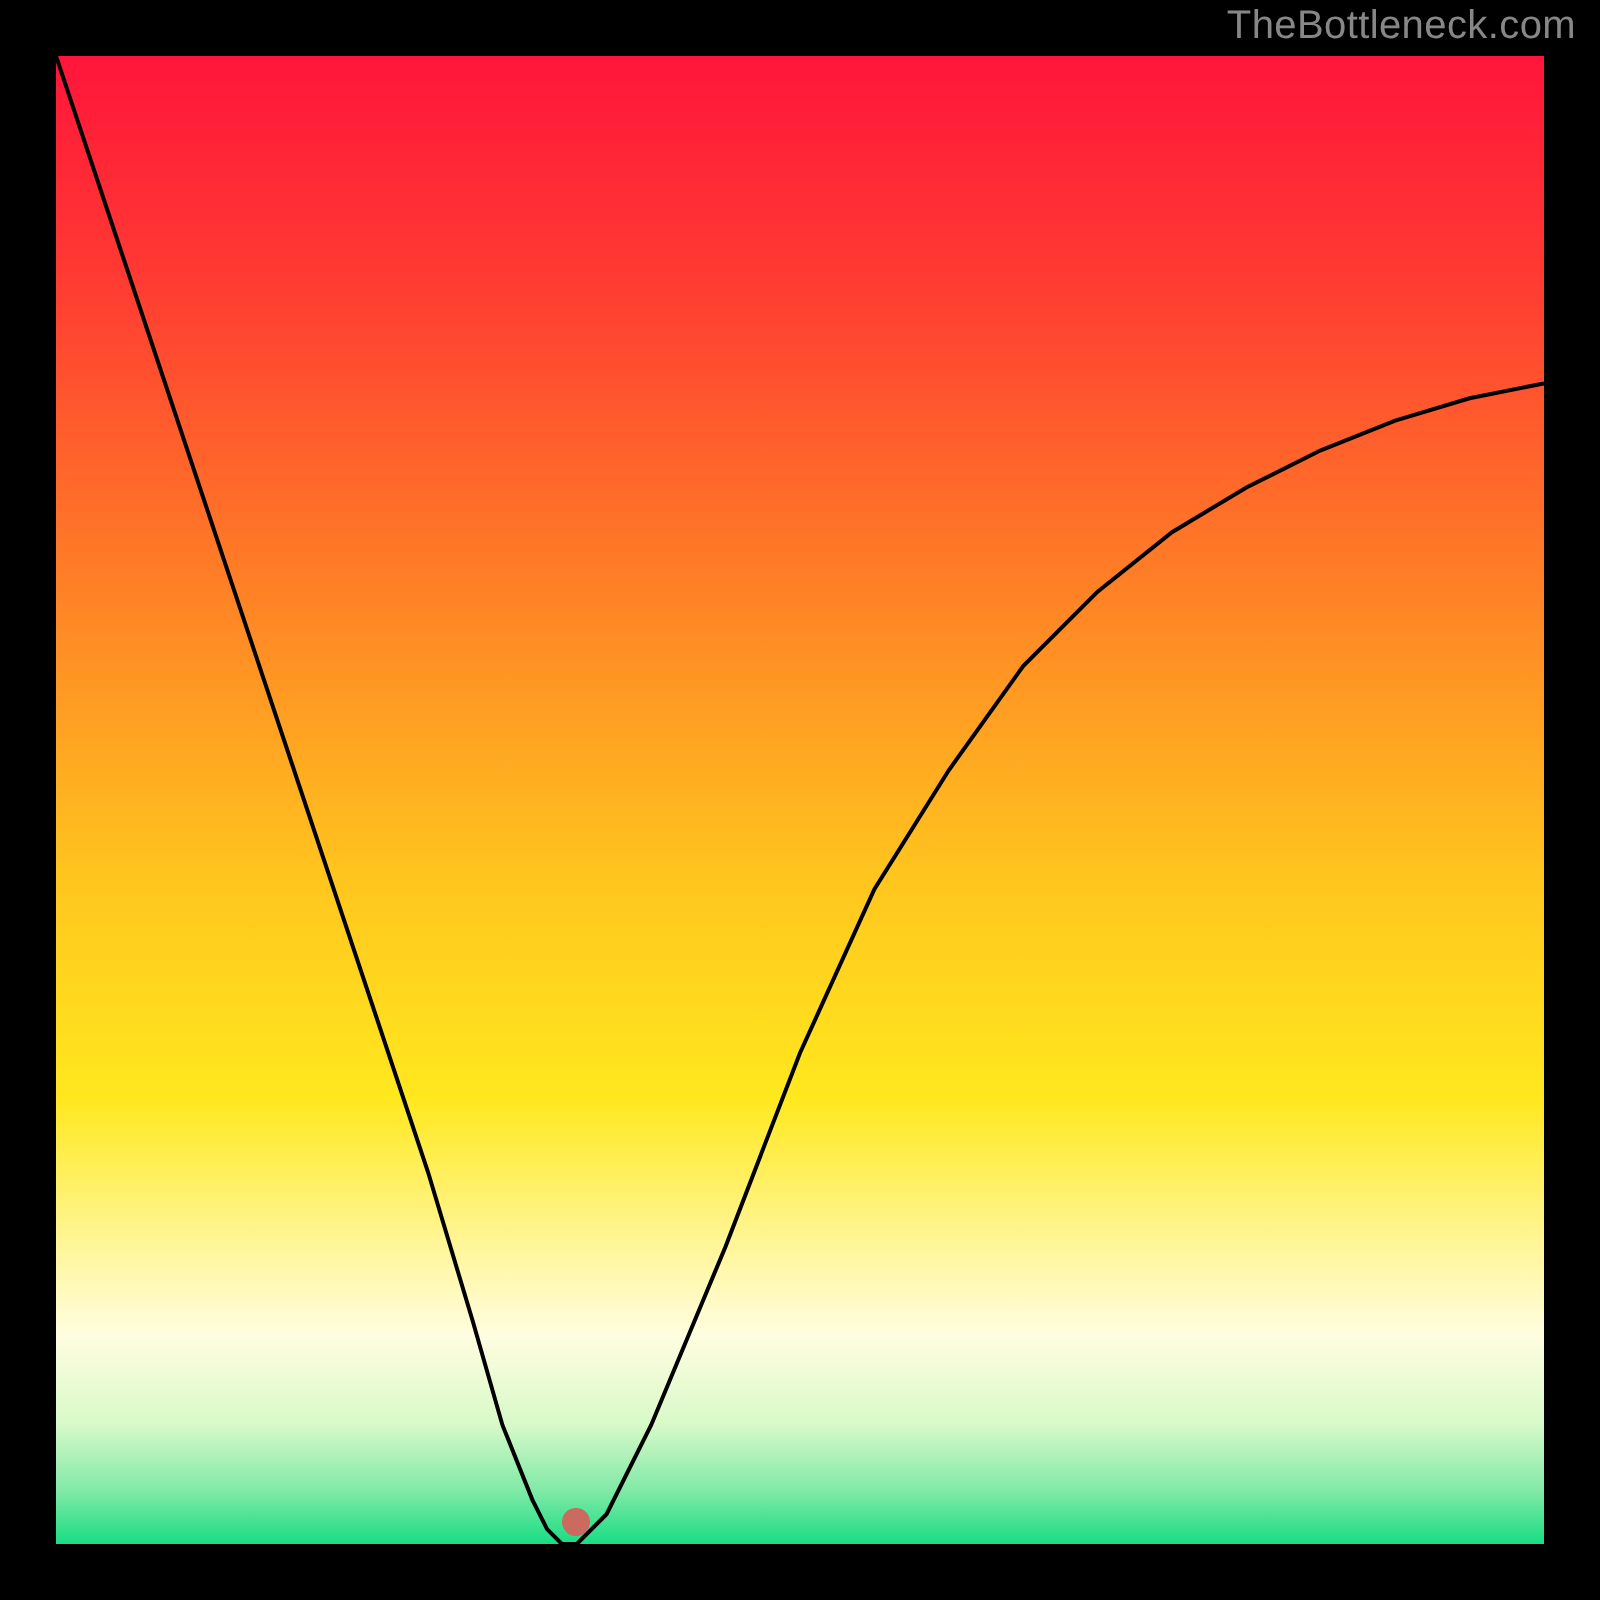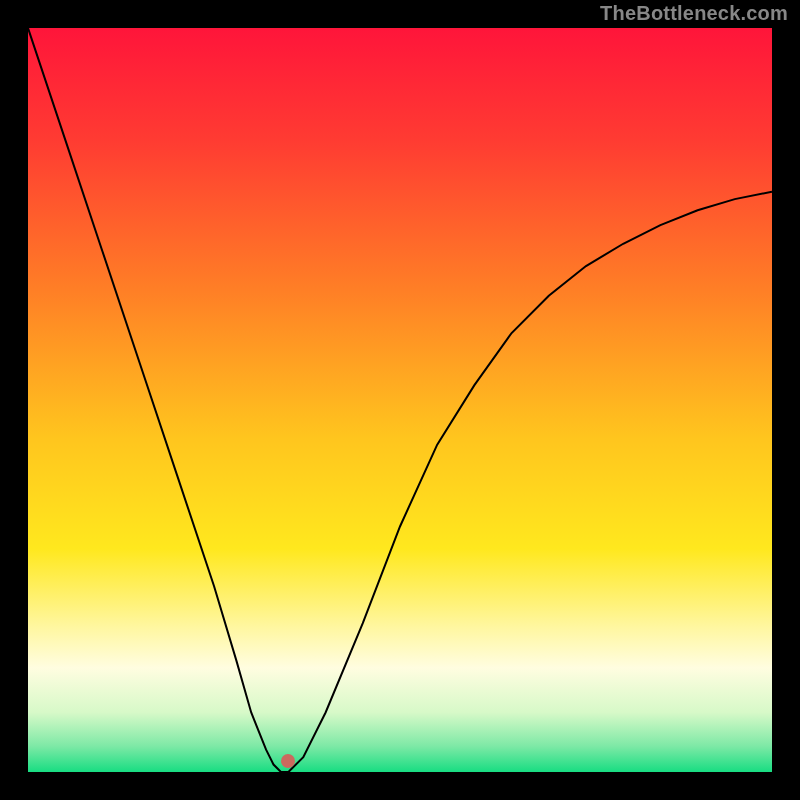--- a/index.html
+++ b/index.html
@@ -10,21 +10,21 @@
     font-family: Arial, Helvetica, sans-serif;
     position: relative;
     overflow: hidden;
   }
   .watermark {
     position: absolute;
     top: 2px;
     right: 12px;
     color: #878787;
     font-size: 20px;
-    font-weight: 700;
+    font-weight: 400;
     letter-spacing: 0.2px;
     z-index: 10;
   }
   .plot-frame {
     position: absolute;
     top: 28px;
     left: 28px;
     width: 744px;
     height: 744px;
     background: #000;

